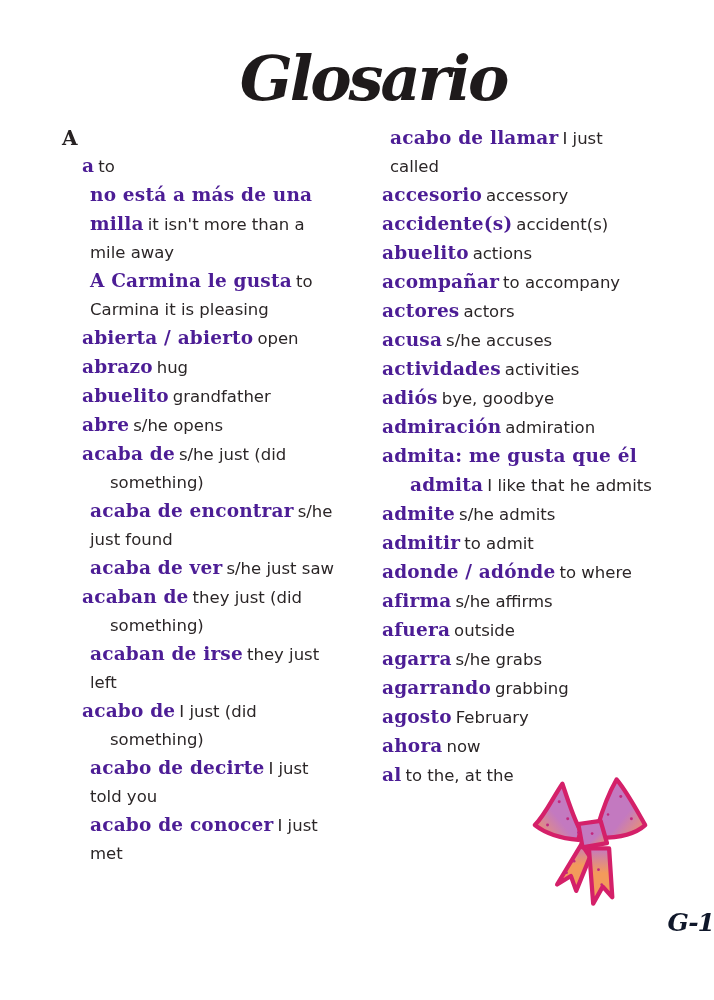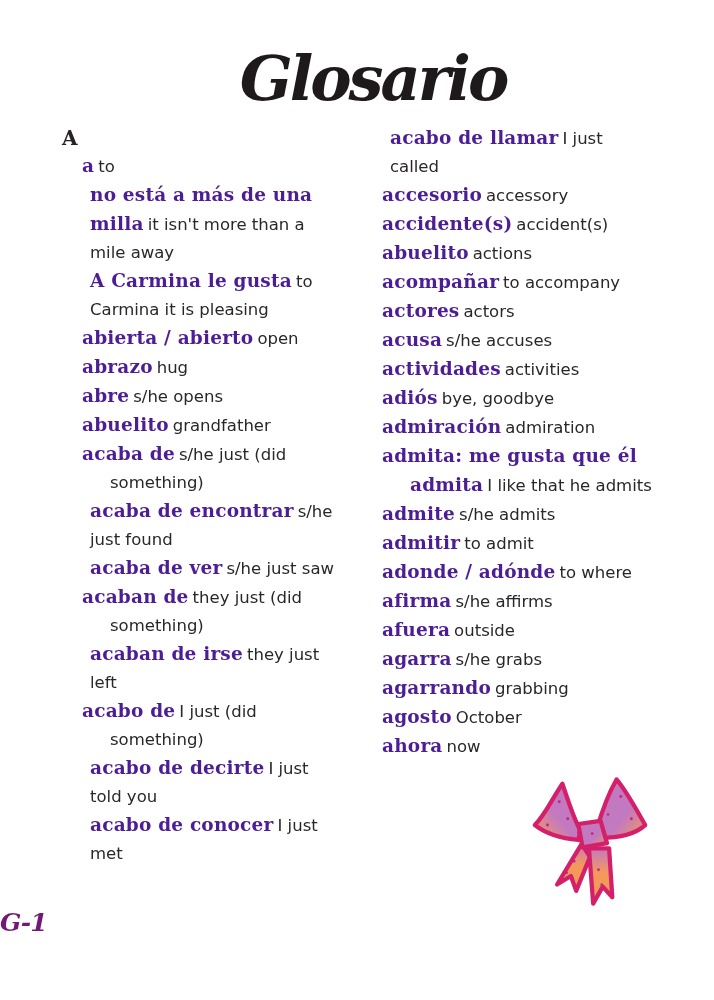--- a/index.html
+++ b/index.html
@@ -67,27 +67,27 @@
   .def {
     font-family: "DejaVu Sans", sans-serif;
     font-size: 16.5px;
     color: #2b2627;
   }
   .pagenum {
     position: absolute;
     top: 908px;
     left: 0;
     width: 100%;
-    text-align: left;
+    text-align: right;
     font-family: "DejaVu Serif", serif;
     font-style: italic;
     font-weight: bold;
     font-size: 25px;
     letter-spacing: -1px;
-    color: #701a75;
+    color: #0f172a;
   }
   .bow {
     position: absolute;
     left: 531px;
     top: 772px;
     width: 118px;
     height: 138px;
   }
 </style>
 </head>
@@ -98,22 +98,22 @@
   <h1 class="title">Glosario</h1>
 
   <div class="cols">
     <div class="col col-left" id="col-left">
         <div class="section-letter">A</div>
         <div class="entry"><b class="term">a</b> <span class="def">to</span></div>
         <div class="entry sub"><b class="term">no está a más de una milla</b> <span class="def">it isn't more than a mile away</span></div>
         <div class="entry sub"><b class="term">A Carmina le gusta</b> <span class="def">to Carmina it is pleasing</span></div>
         <div class="entry"><b class="term">abierta / abierto</b> <span class="def">open</span></div>
         <div class="entry"><b class="term">abrazo</b> <span class="def">hug</span></div>
+        <div class="entry"><b class="term">abuelito</b> <span class="def">grandfather</span></div>
         <div class="entry"><b class="term">abre</b> <span class="def">s/he opens</span></div>
-        <div class="entry"><b class="term">abuelito</b> <span class="def">grandfather</span></div>
         <div class="entry"><b class="term">acaba de</b> <span class="def">s/he just (did something)</span></div>
         <div class="entry sub"><b class="term">acaba de encontrar</b> <span class="def">s/he just found</span></div>
         <div class="entry sub"><b class="term">acaba de ver</b> <span class="def">s/he just saw</span></div>
         <div class="entry"><b class="term">acaban de</b> <span class="def">they just (did something)</span></div>
         <div class="entry sub"><b class="term">acaban de irse</b> <span class="def">they just left</span></div>
         <div class="entry"><b class="term">acabo de</b> <span class="def">I just (did something)</span></div>
         <div class="entry sub"><b class="term">acabo de decirte</b> <span class="def">I just told you</span></div>
         <div class="entry sub"><b class="term">acabo de conocer</b> <span class="def">I just met</span></div>
       </div>
     <div class="col col-right" id="col-right">
@@ -128,22 +128,23 @@
         <div class="entry"><b class="term">adiós</b> <span class="def">bye, goodbye</span></div>
         <div class="entry"><b class="term">admiración</b> <span class="def">admiration</span></div>
         <div class="entry"><b class="term">admita: me gusta que él admita</b> <span class="def">I like that he admits</span></div>
         <div class="entry"><b class="term">admite</b> <span class="def">s/he admits</span></div>
         <div class="entry"><b class="term">admitir</b> <span class="def">to admit</span></div>
         <div class="entry"><b class="term">adonde / adónde</b> <span class="def">to where</span></div>
         <div class="entry"><b class="term">afirma</b> <span class="def">s/he affirms</span></div>
         <div class="entry"><b class="term">afuera</b> <span class="def">outside</span></div>
         <div class="entry"><b class="term">agarra</b> <span class="def">s/he grabs</span></div>
         <div class="entry"><b class="term">agarrando</b> <span class="def">grabbing</span></div>
-        <div class="entry"><b class="term">agosto</b> <span class="def">October</span></div>
+        <div class="entry"><b class="term">agosto</b> <span class="def">February</span></div>
         <div class="entry"><b class="term">ahora</b> <span class="def">now</span></div>
+        <div class="entry"><b class="term">al</b> <span class="def">to the, at the</span></div>
       </div>
   </div>
 
   <div class="bow">
     <svg viewBox="0 0 110 130" width="118" height="138" xmlns="http://www.w3.org/2000/svg">
       <defs>
         <linearGradient id="gradL" x1="1" y1="0" x2="0" y2="1">
           <stop class="stop-top" offset="0" stop-color="#c379c0"></stop>
           <stop class="stop-top" offset="0.55" stop-color="#c379c0"></stop>
           <stop class="stop-bottom" offset="1" stop-color="#f39a5b"></stop>

